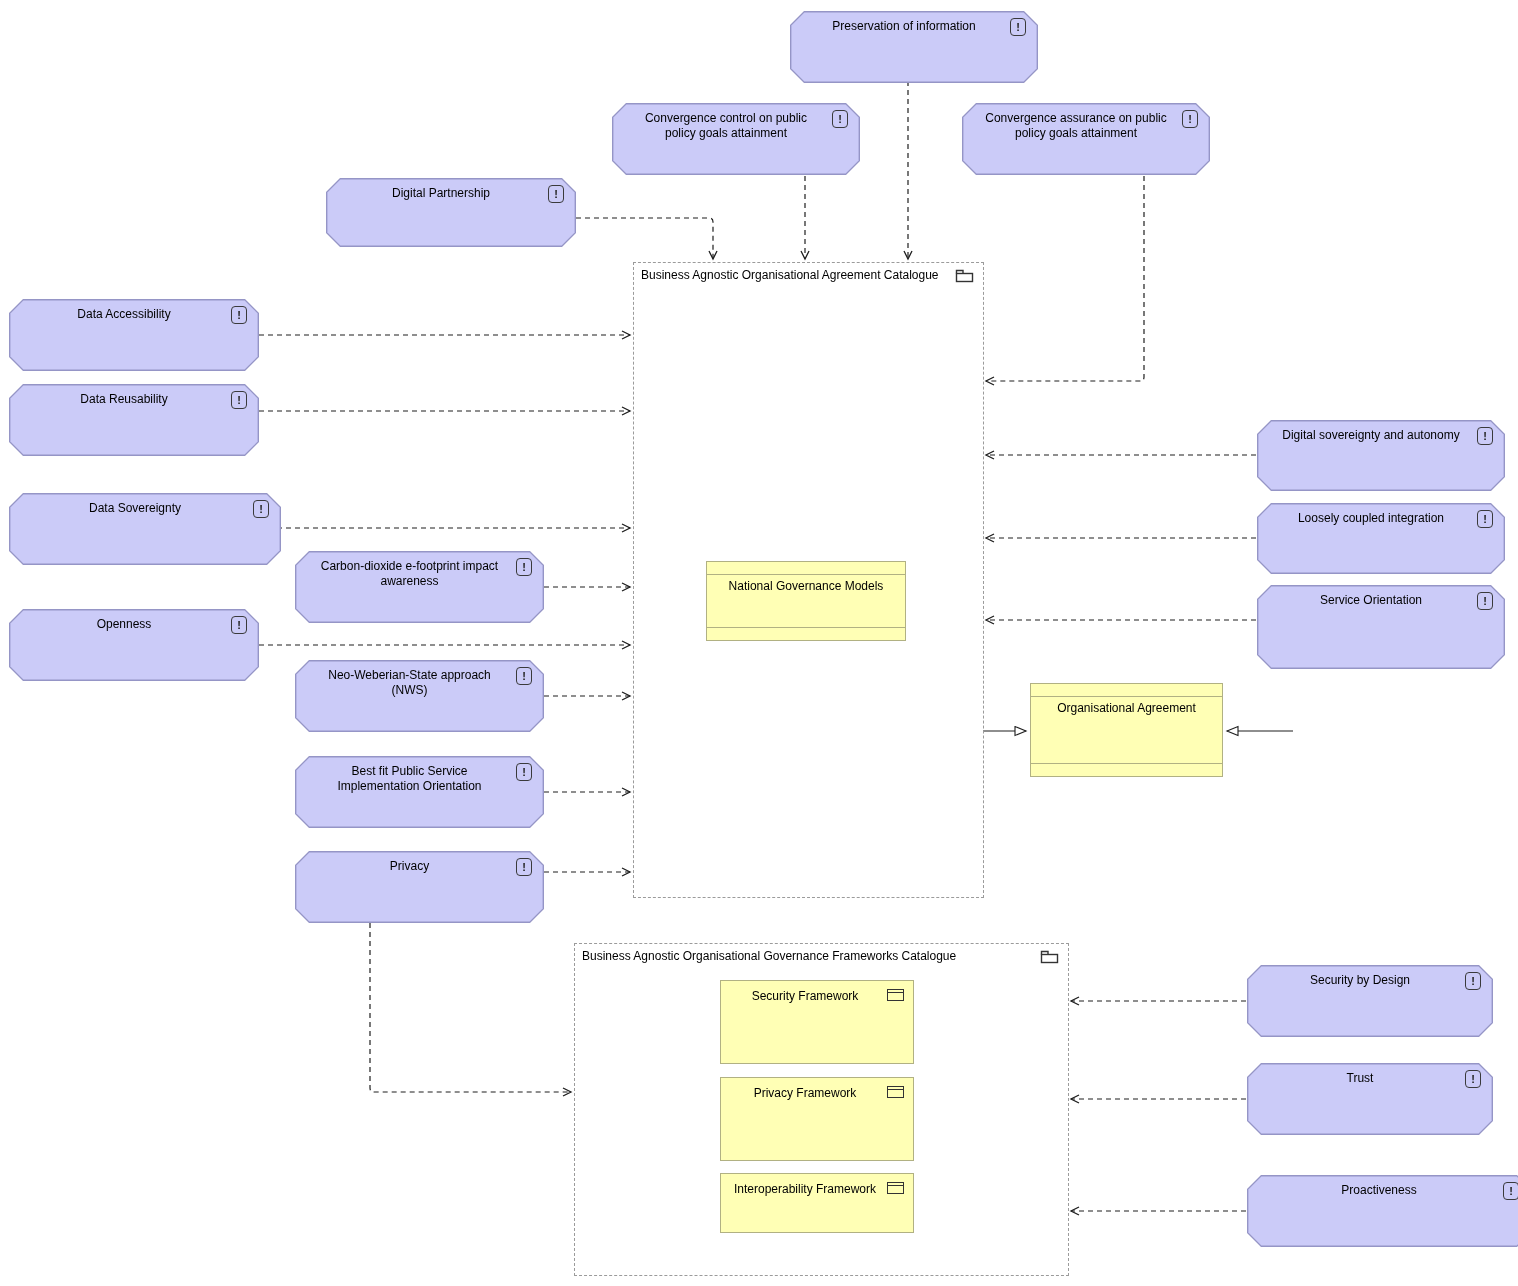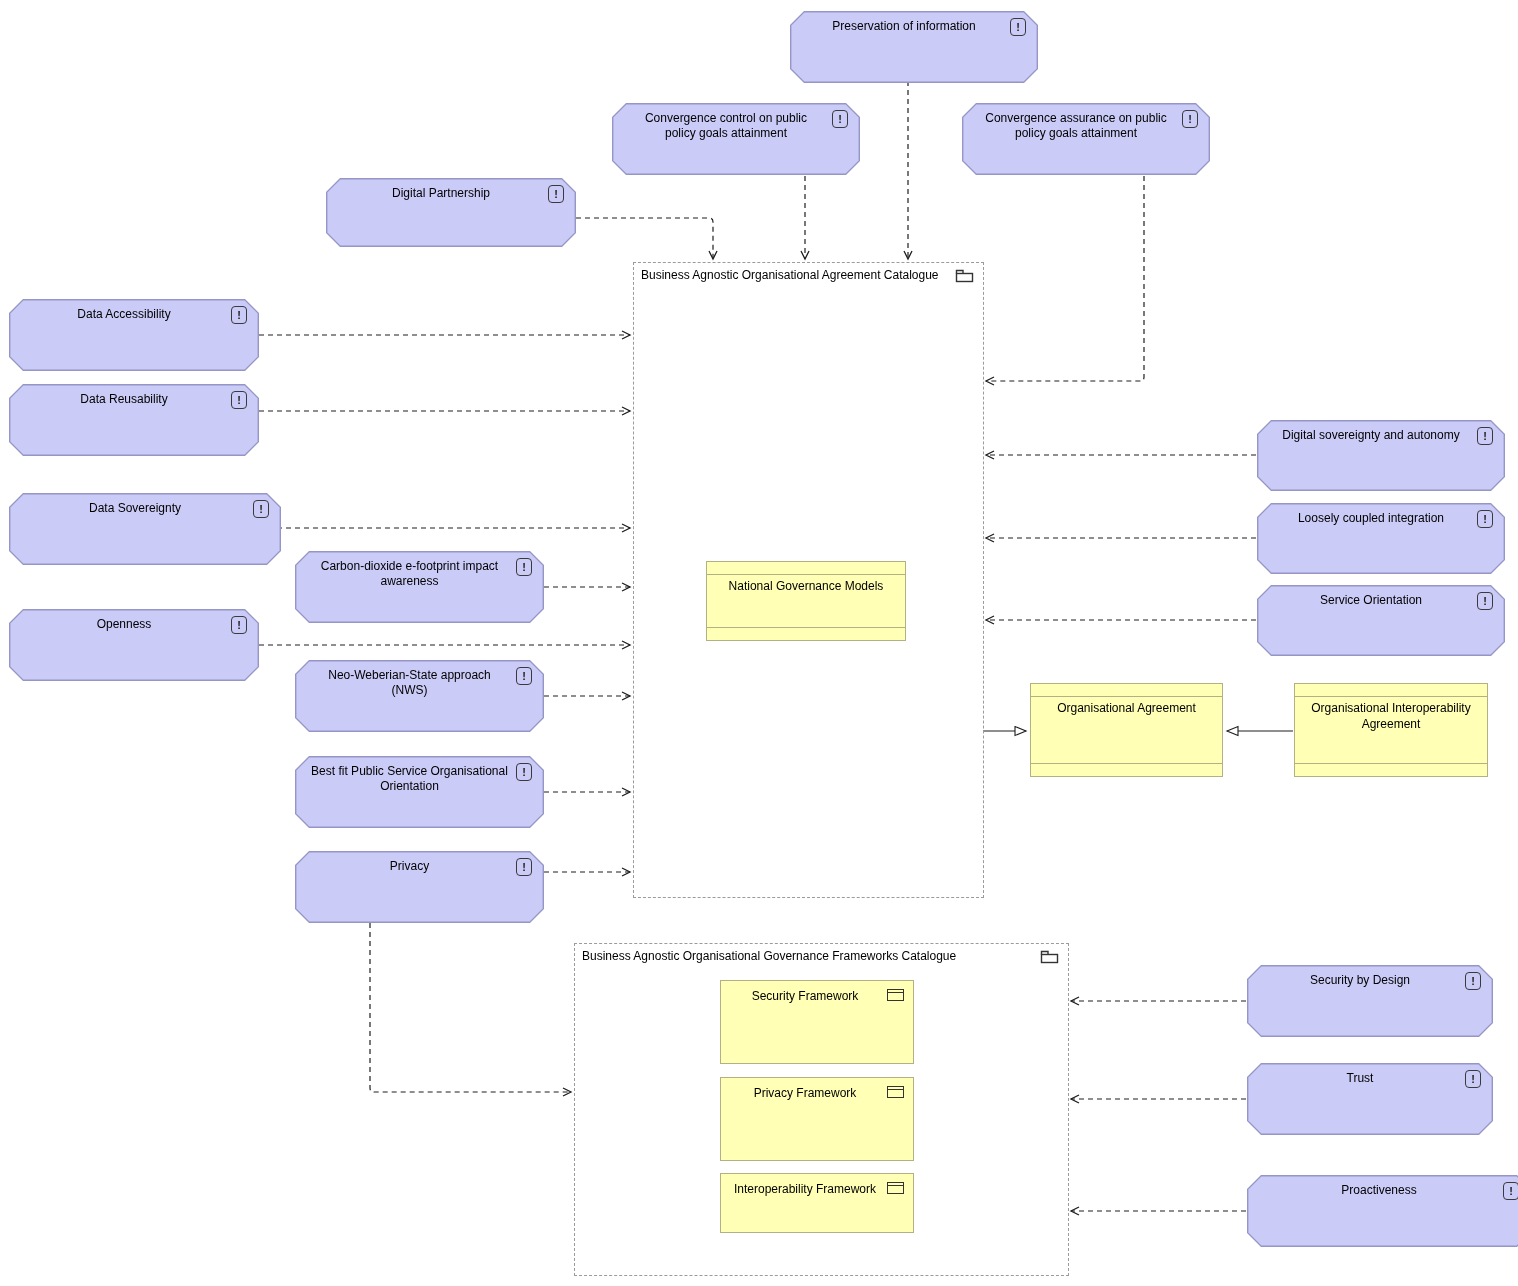--- a/index.html
+++ b/index.html
@@ -136,25 +136,20 @@
       <span class="obj-icon"></span>
       <div class="blabel">Interoperability Framework</div>
     </div>
   </div>
 
   <div class="contract" style="left:1030px;top:683px;width:193px;height:94px;">
     <div class="band-top"></div>
     <div class="band-bottom"></div>
     <div class="clabel">Organisational Agreement</div>
   </div>
-  <div class="contract" style="left:1294px;top:683px;width:194px;height:94px;">
-    <div class="band-top"></div>
-    <div class="band-bottom"></div>
-    <div class="clabel">Organisational Interoperability Agreement</div>
-  </div>
 
   <div class="principle" style="left:790px;top:11px;width:248px;height:72px;">
     <div class="edge"></div>
       <div class="fill"></div>
     <div class="plabel">Preservation of information</div>
     <div class="bang">!</div>
   </div>
   <div class="principle" style="left:612px;top:103px;width:248px;height:72px;">
     <div class="edge"></div>
       <div class="fill"></div>
@@ -207,21 +202,21 @@
   </div>
   <div class="principle" style="left:295px;top:660px;width:249px;height:72px;">
     <div class="edge"></div>
       <div class="fill"></div>
     <div class="plabel">Neo-Weberian-State approach (NWS)</div>
     <div class="bang">!</div>
   </div>
   <div class="principle" style="left:295px;top:756px;width:249px;height:72px;">
     <div class="edge"></div>
       <div class="fill"></div>
-    <div class="plabel">Best fit Public Service Organisational Orientation</div>
+    <div class="plabel">Best fit Public Service Implementation Orientation</div>
     <div class="bang">!</div>
   </div>
   <div class="principle" style="left:295px;top:851px;width:249px;height:72px;">
     <div class="edge"></div>
       <div class="fill"></div>
     <div class="plabel">Privacy</div>
     <div class="bang">!</div>
   </div>
 
   <div class="principle" style="left:1257px;top:420px;width:248px;height:71px;">
@@ -229,21 +224,21 @@
       <div class="fill"></div>
     <div class="plabel">Digital sovereignty and autonomy</div>
     <div class="bang">!</div>
   </div>
   <div class="principle" style="left:1257px;top:503px;width:248px;height:71px;">
     <div class="edge"></div>
       <div class="fill"></div>
     <div class="plabel">Loosely coupled integration</div>
     <div class="bang">!</div>
   </div>
-  <div class="principle" style="left:1257px;top:585px;width:248px;height:71px;">
+  <div class="principle" style="left:1257px;top:585px;width:248px;height:84px;">
     <div class="edge"></div>
       <div class="fill"></div>
     <div class="plabel">Service Orientation</div>
     <div class="bang">!</div>
   </div>
 
   <div class="principle" style="left:1247px;top:965px;width:246px;height:72px;">
     <div class="edge"></div>
       <div class="fill"></div>
     <div class="plabel">Security by Design</div>

